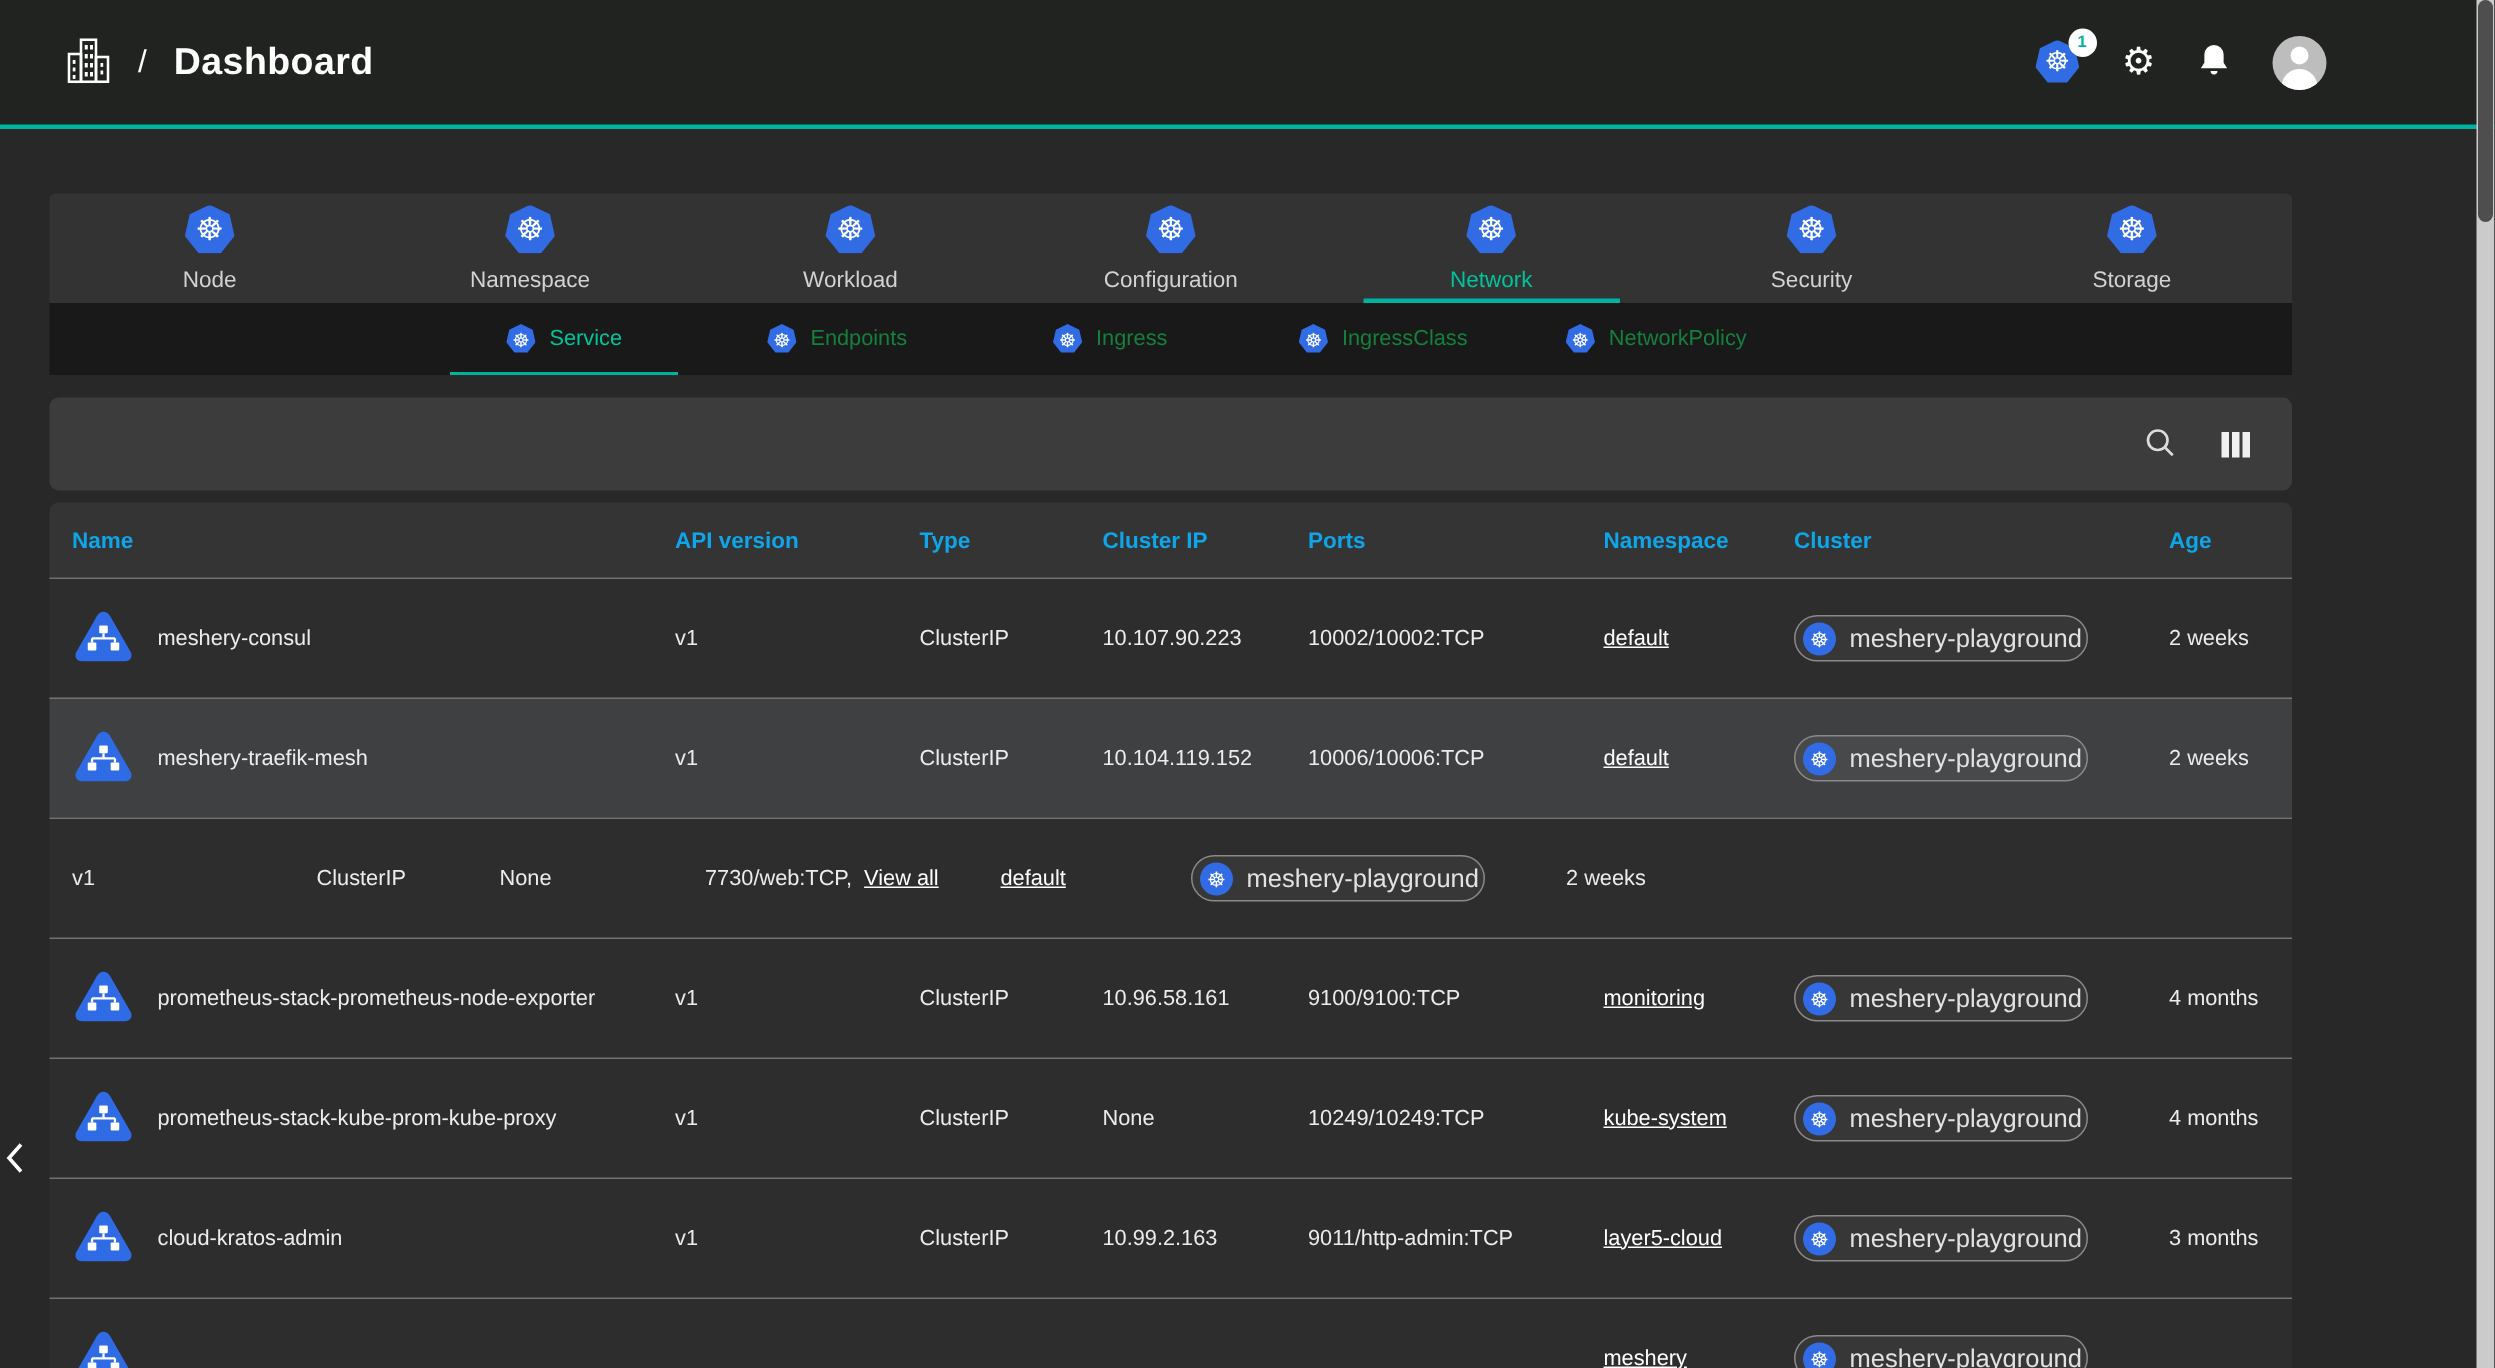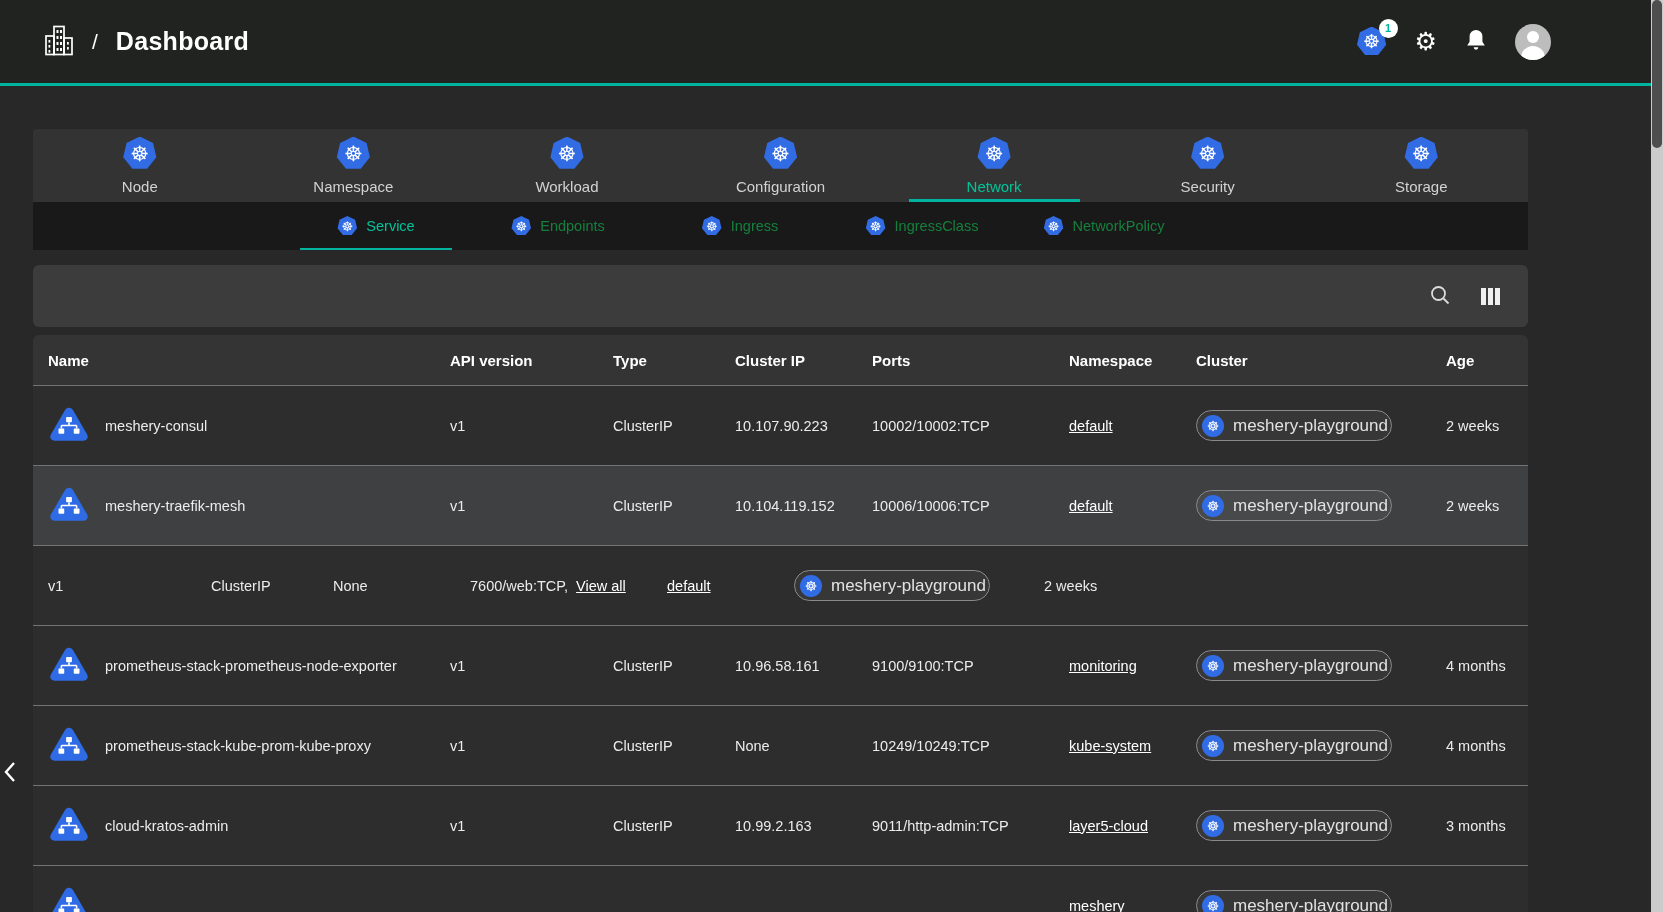--- a/index.html
+++ b/index.html
@@ -66,21 +66,21 @@
   .toolbar{
     margin-top:15px;height:62px;background:var(--toolbar-bg);border-radius:6px;
     display:flex;align-items:center;justify-content:flex-end;gap:30px;padding-right:28px;
   }
   .cols-icon{display:flex;gap:2px;}
   .cols-icon i{display:block;width:5px;height:17px;background:#f0f0f0;}
 
   
   .tbl{margin-top:8px;}
   .thead{display:flex;align-items:center;background:var(--thead-bg);height:50px;border-radius:6px 6px 0 0;}
-  .th{font-weight:700;font-size:15px;color:#ffffff;padding-left:15px;cursor:pointer;}
+  .th{font-weight:700;font-size:15px;color:#0ea5e9;padding-left:15px;cursor:pointer;}
   .row{display:flex;align-items:center;height:80px;background:var(--row-bg);border-top:1px solid #737373;cursor:pointer;}
   .row.hl{background:var(--row-hl);}
   .cell{padding-left:15px;font-size:14.5px;color:#ececec;display:flex;align-items:center;}
   .c0{width:402px;}.c1{width:163px;}.c2{width:122px;}.c3{width:137px;}
   .c4{width:197px;}.c5{width:127px;}.c6{width:250px;}.c7{width:97px;}
   .name-cell{gap:15px;}
   .svc-ic{width:42px;height:42px;flex:0 0 42px;display:flex;}
   .lnk{color:#ffffff;text-decoration:underline;cursor:pointer;}
   .viewall{margin-left:8px;}
   .viewall:empty{display:none;}
@@ -311,21 +311,21 @@
         <span class="chip-label">meshery-playground</span>
       </span>
     </div>
     <div class="cell c7">2 weeks</div>
   </div>
         <div class="row">
     <div class="cell c1">v1</div>
     <div class="cell c2">ClusterIP</div>
     <div class="cell c3">None</div>
     <div class="cell c4">
-      <span>7600/web:TCP,</span>
+      <span>7730/web:TCP,</span>
       <a class="lnk viewall">View all</a>
     </div>
     <div class="cell c5">
       <a class="lnk">default</a>
     </div>
     <div class="cell c6">
       <span class="chip">
         <span class="k8s k8s-round k8s-chip">☸</span>
         <span class="chip-label">meshery-playground</span>
       </span>

